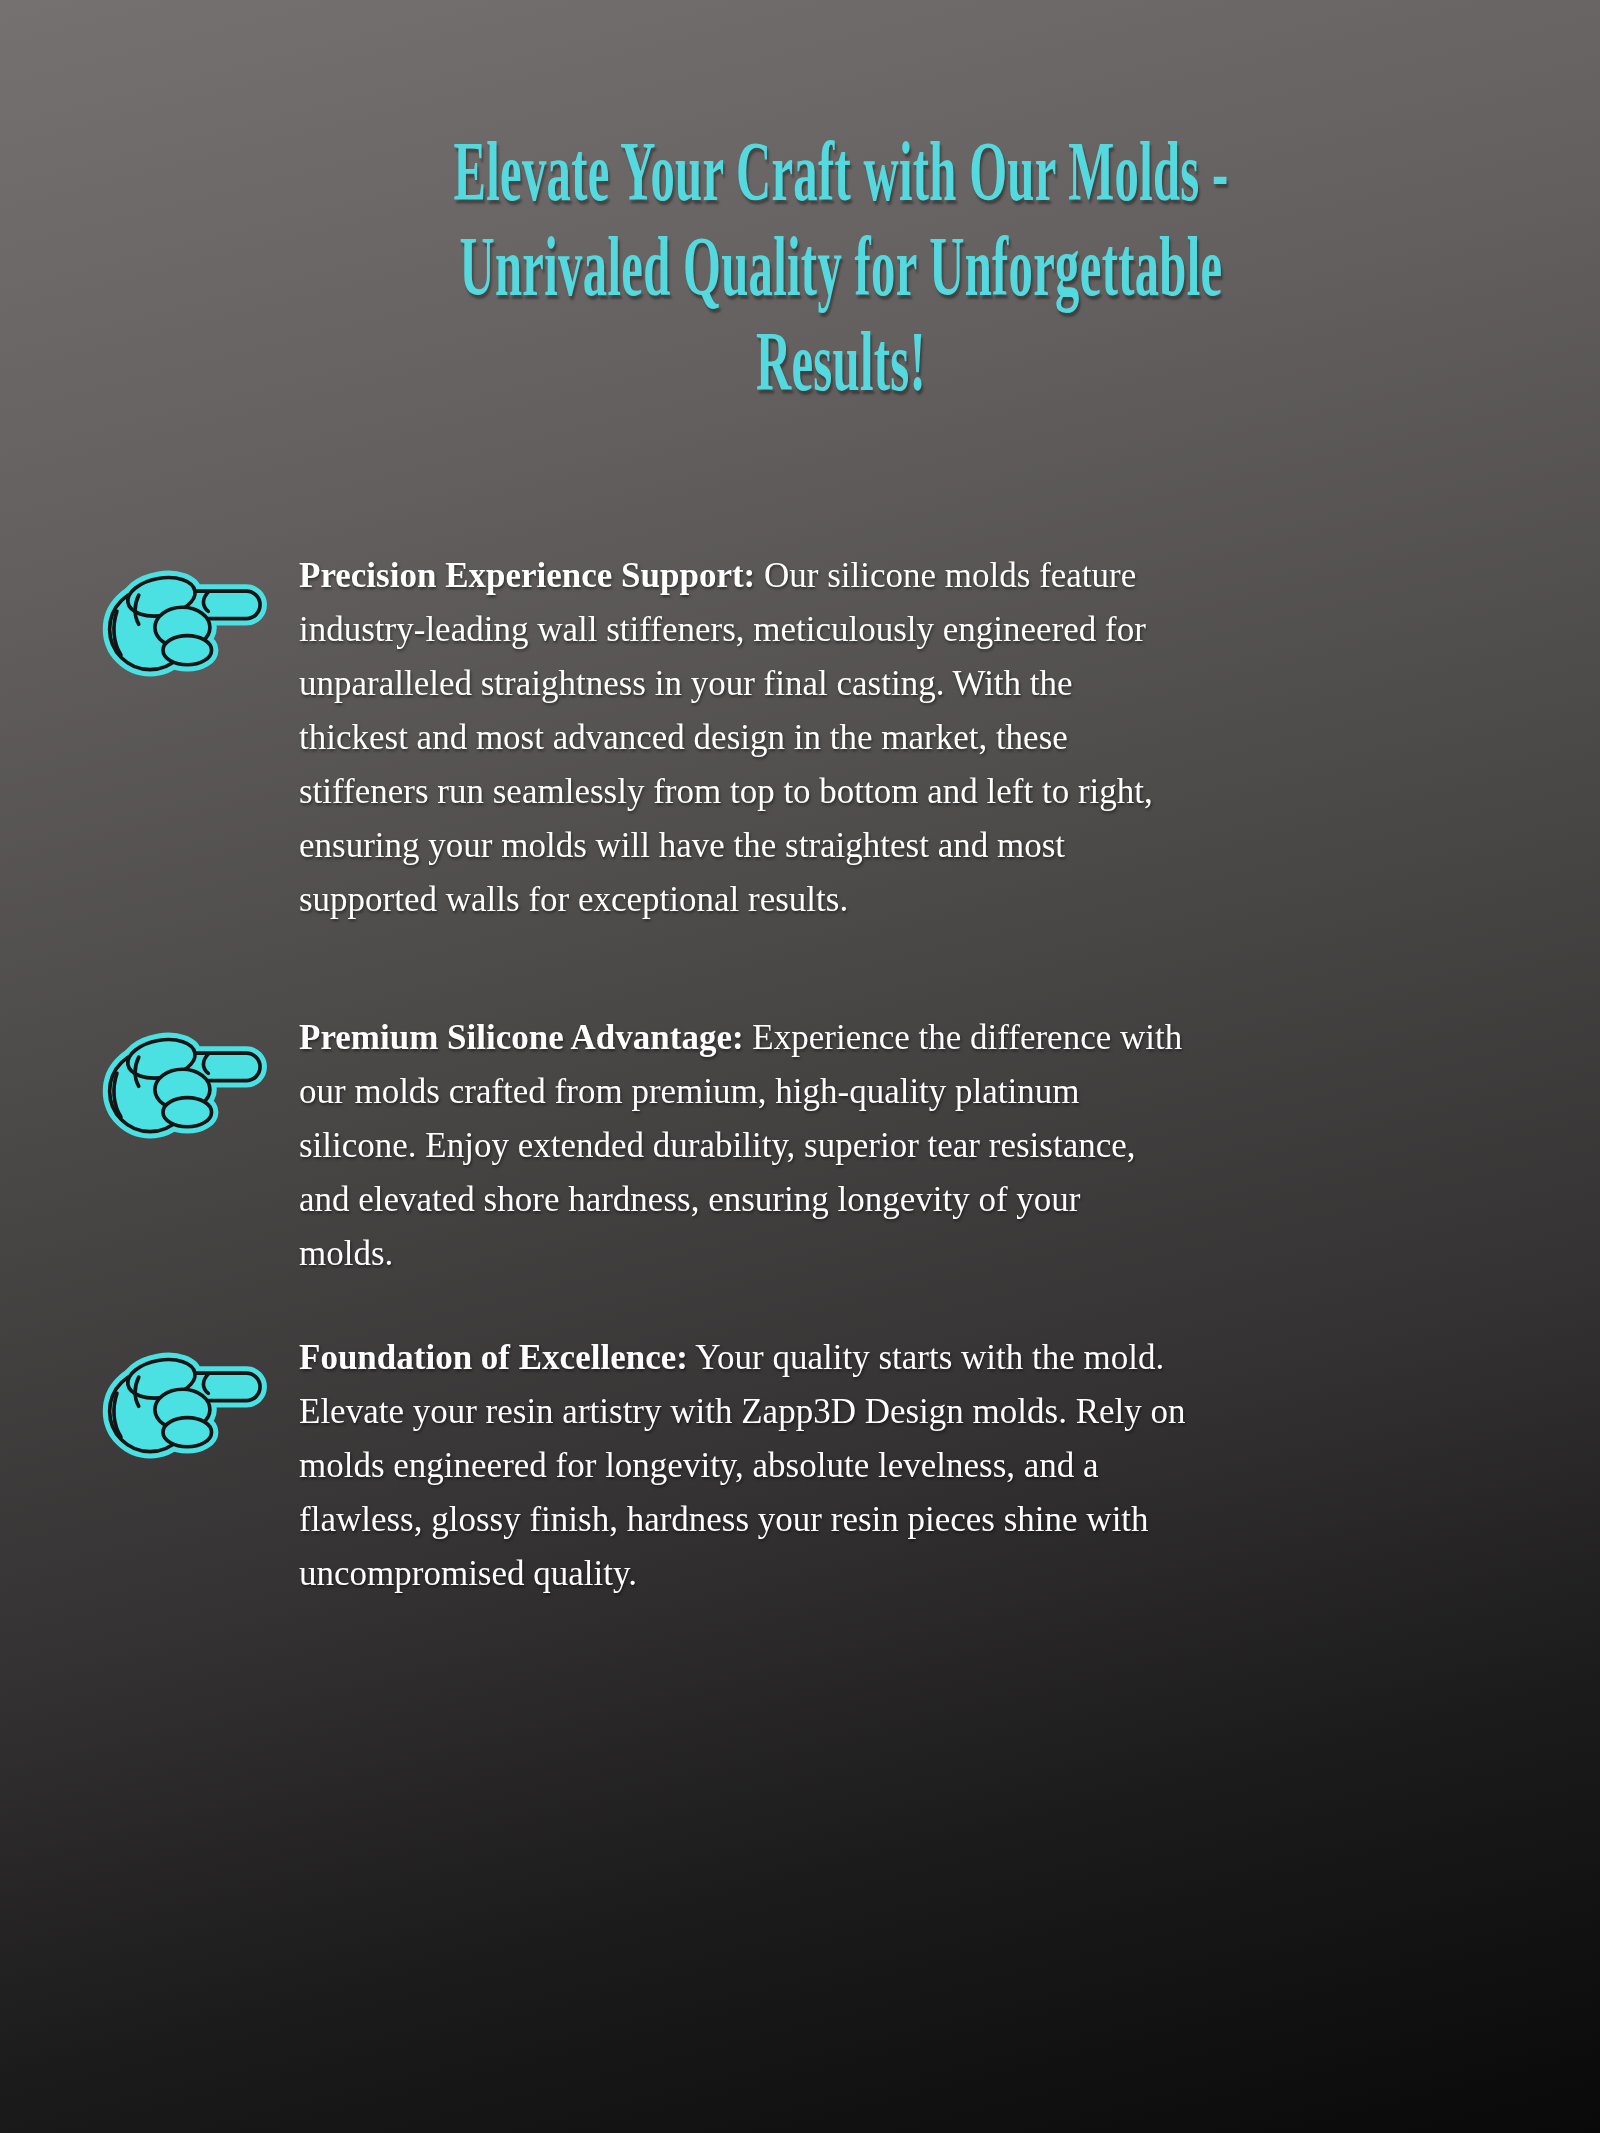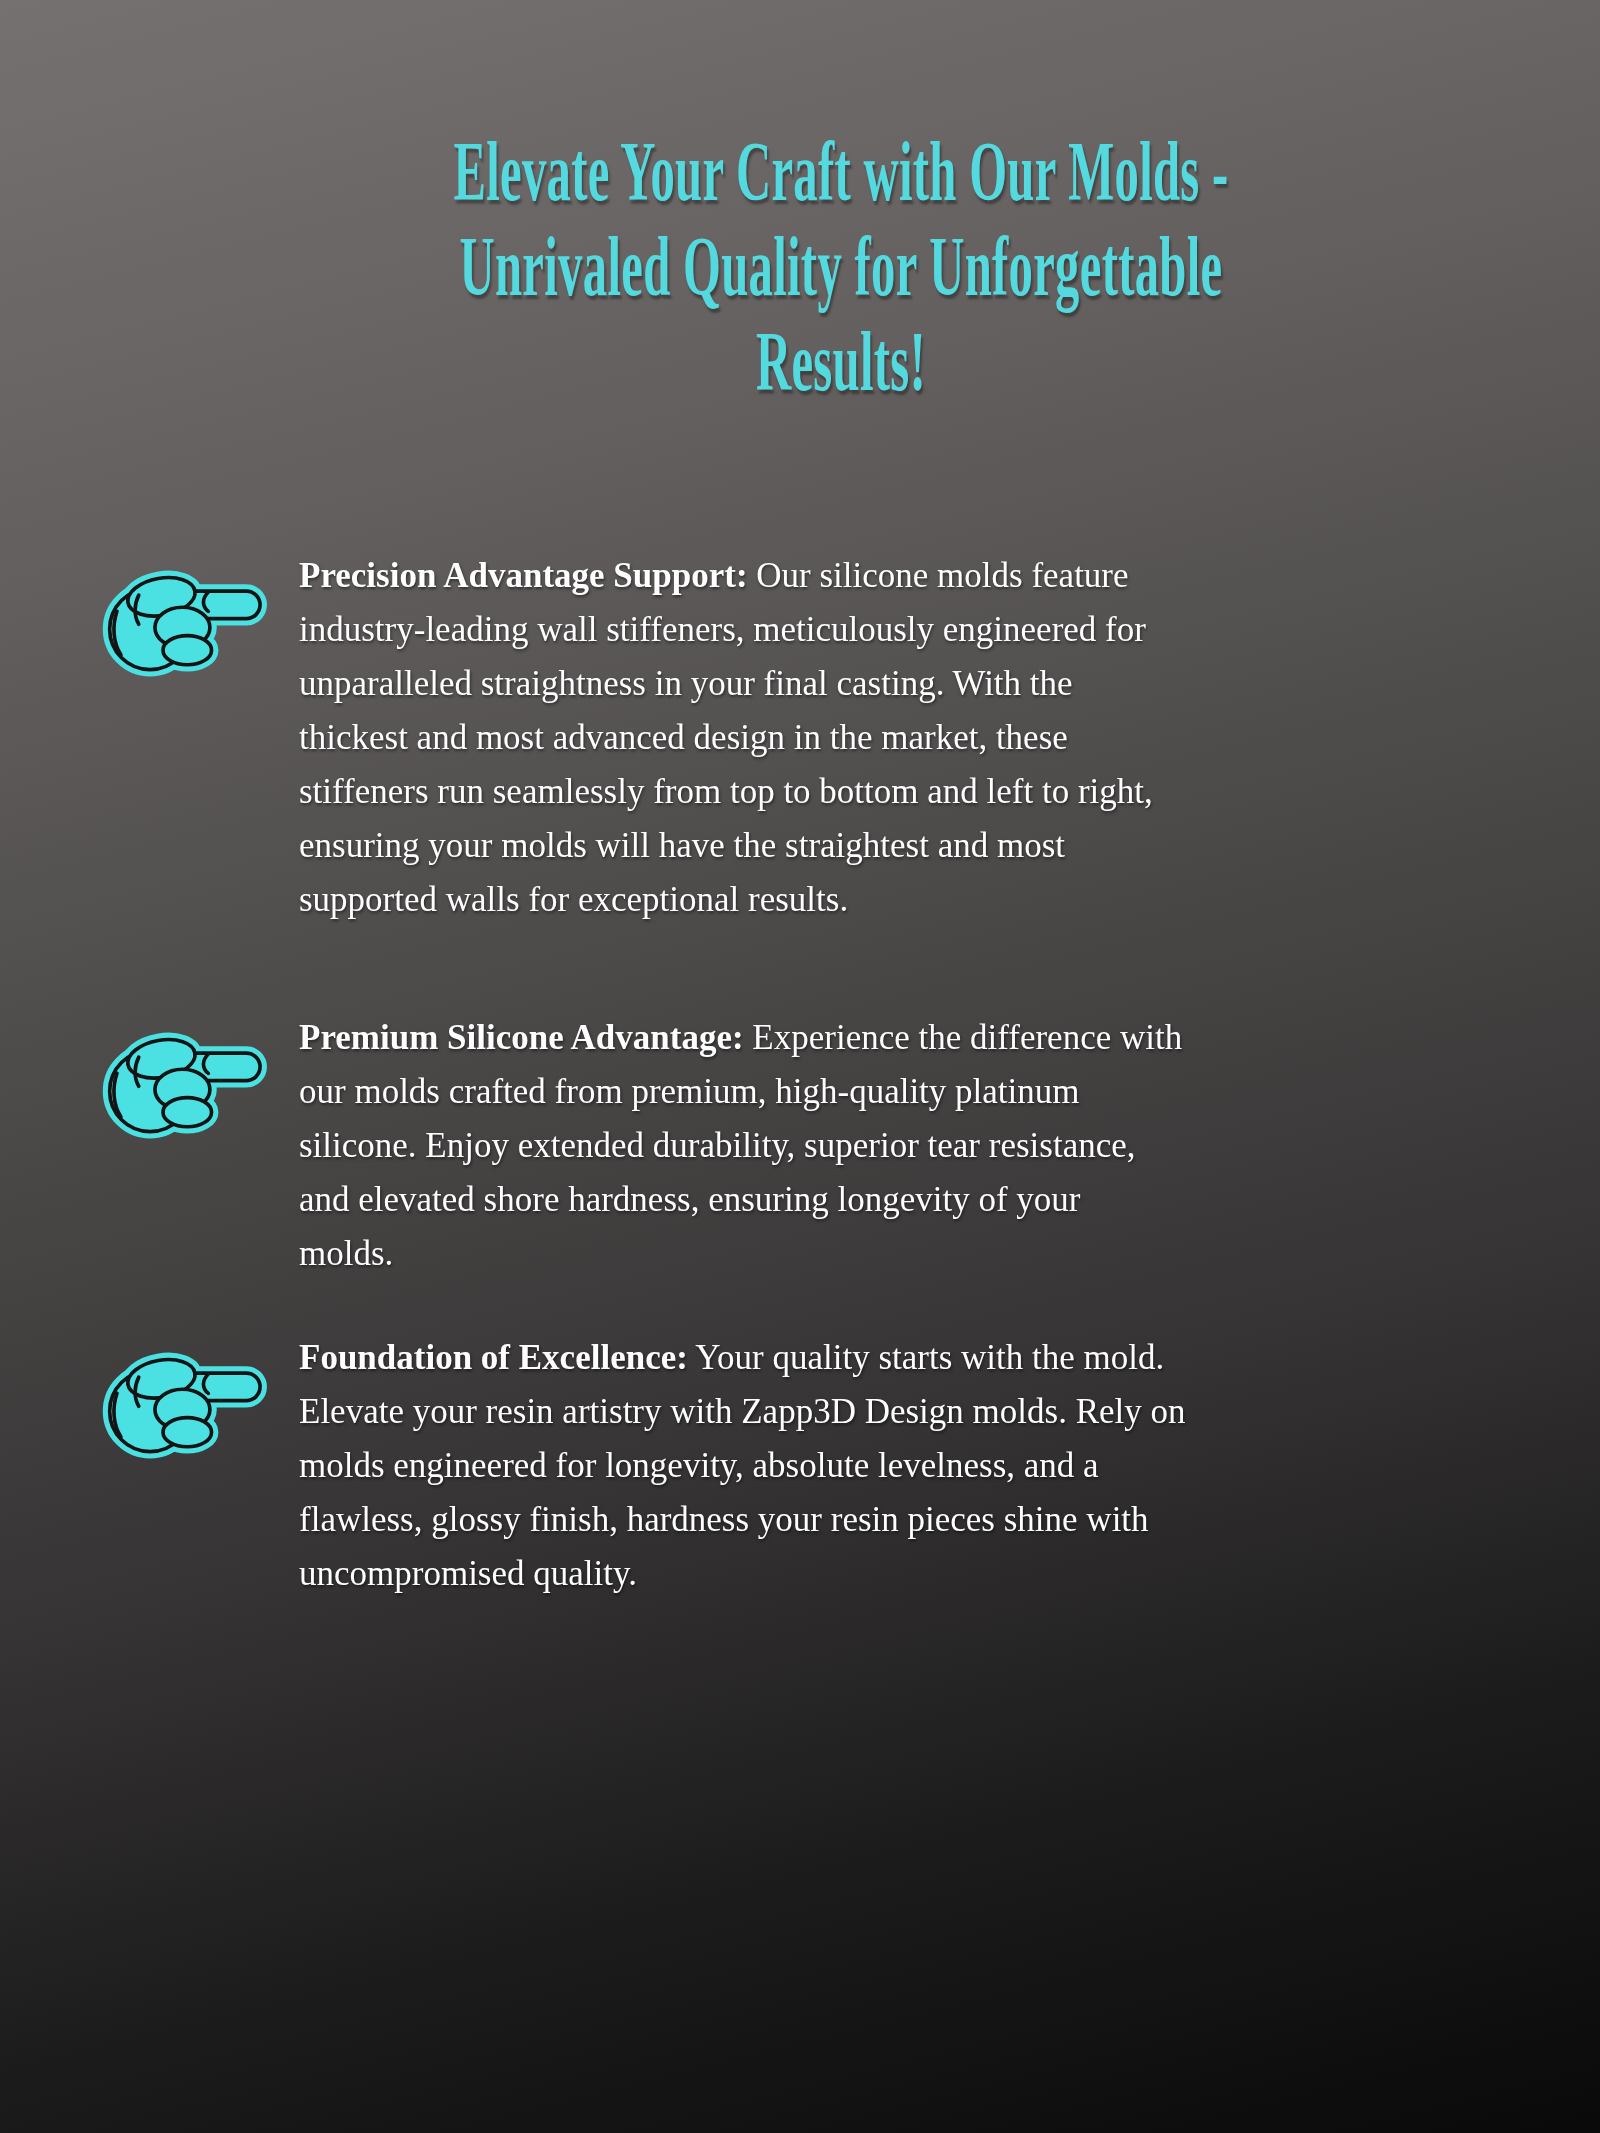--- a/index.html
+++ b/index.html
@@ -94,21 +94,21 @@
 
   <h1 class="title">Elevate Your Craft with Our Molds -
 Unrivaled Quality for Unforgettable Results!</h1>
 
   <div class="bullets">
 
     <div class="row r1">
       <svg class="hand" viewBox="0 0 230 158">
           <use href="#hand-symbol"></use>
         </svg>
-      <p class="bullet-text"><strong>Precision Advantage Support:</strong><span> Our silicone molds feature
+      <p class="bullet-text"><strong>Precision Experience Support:</strong><span> Our silicone molds feature
 industry-leading wall stiffeners, meticulously engineered for
 unparalleled straightness in your final casting. With the
 thickest and most advanced design in the market, these
 stiffeners run seamlessly from top to bottom and left to right,
 ensuring your molds will have the straightest and most
 supported walls for exceptional results.</span></p>
     </div>
 
     <div class="row r2">
       <svg class="hand" viewBox="0 0 230 158">

